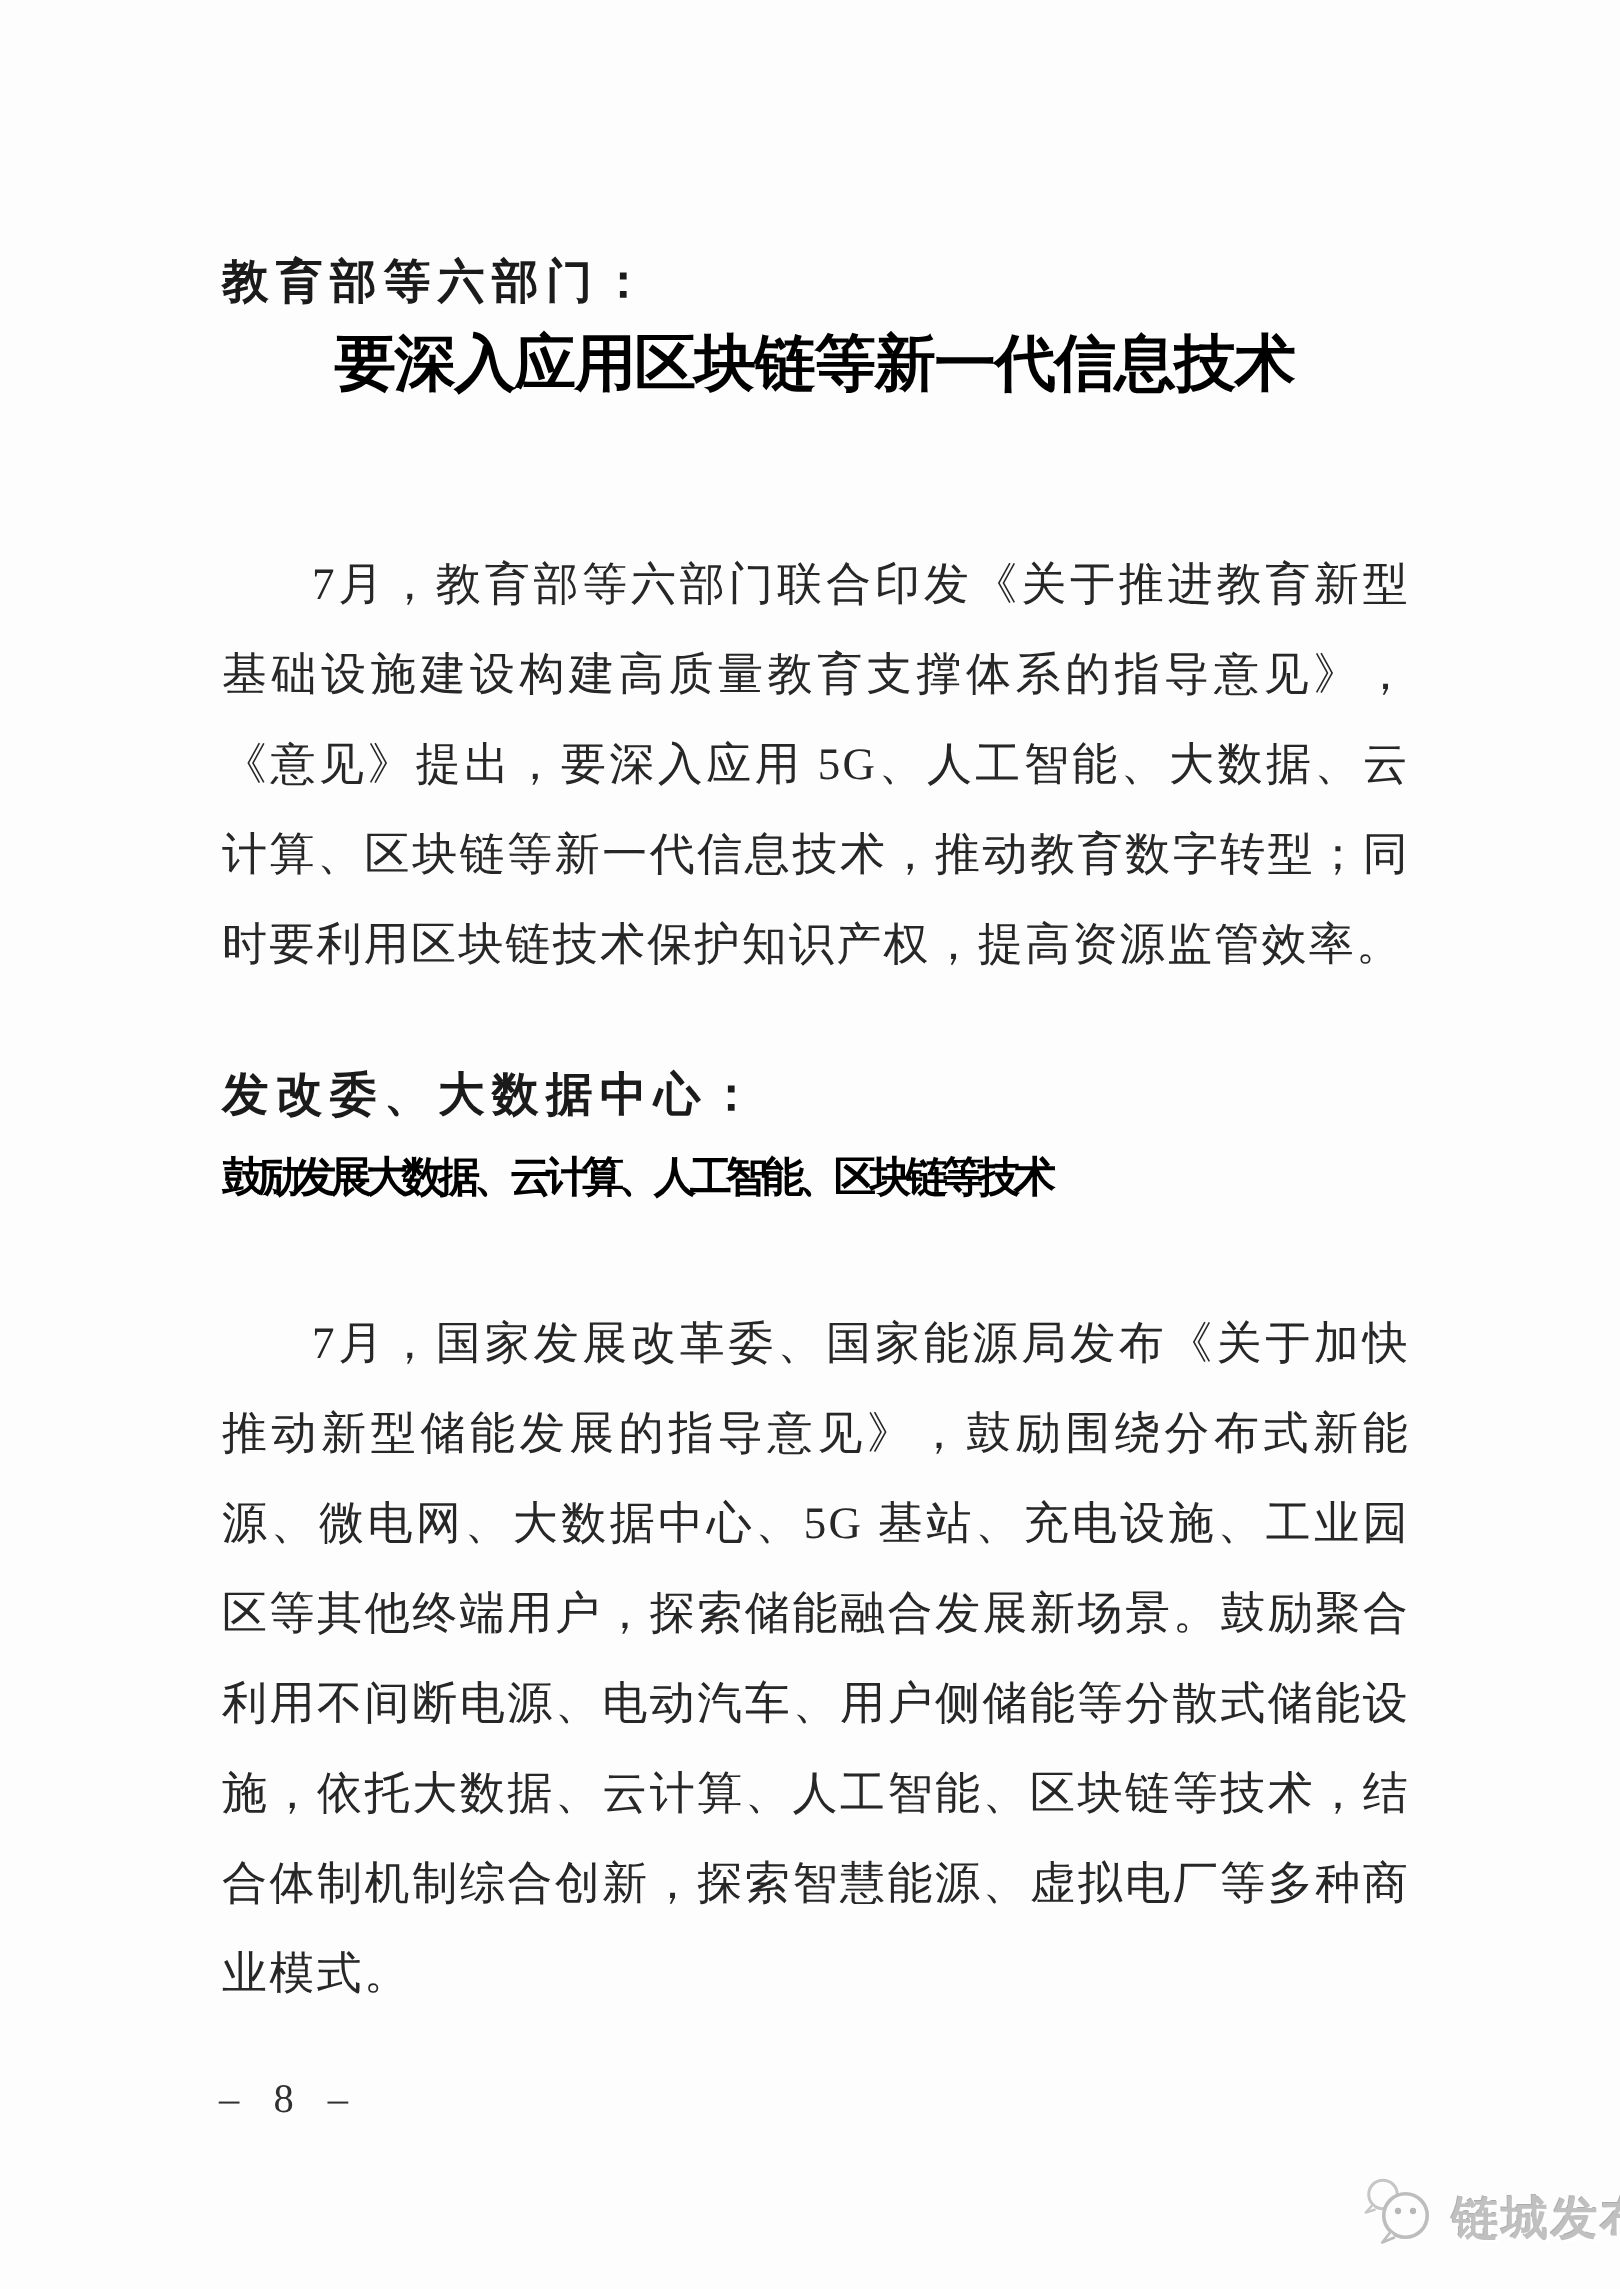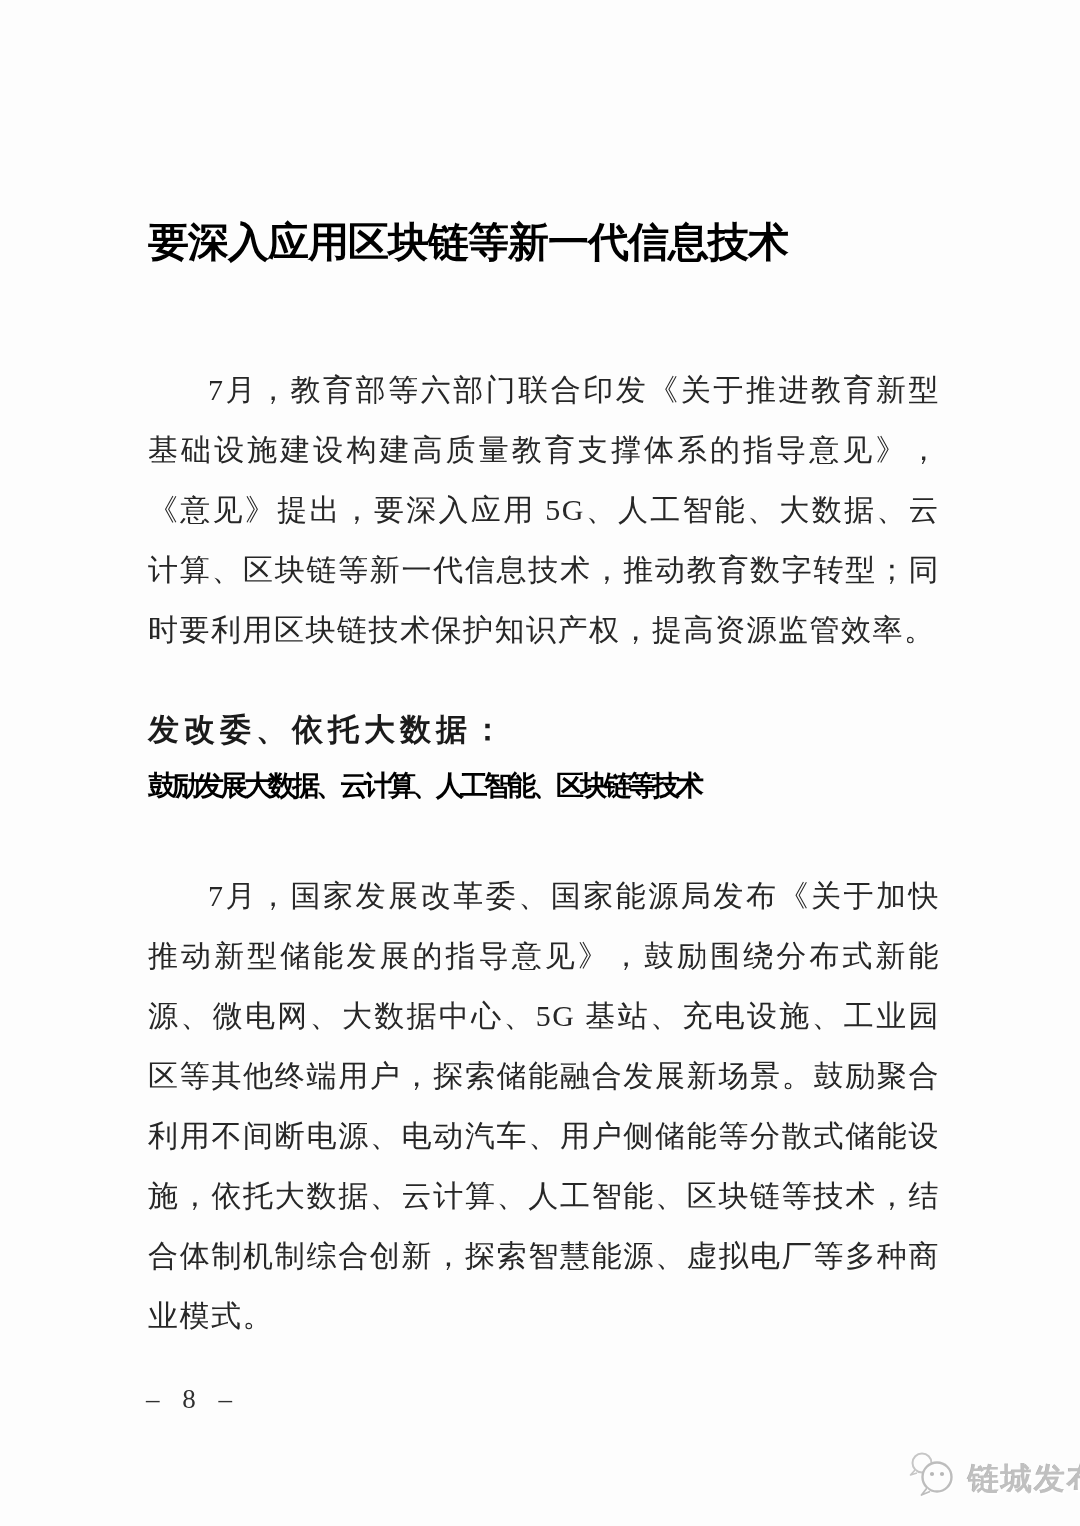--- a/index.html
+++ b/index.html
@@ -40,20 +40,21 @@
     font-family: "Liberation Serif", "DejaVu Serif", serif;
     font-weight: 700;
     color: #000000;
     white-space: nowrap;
   }
   .doc-title-1 {
     top: 216px;
     font-size: 41px;
     line-height: 52px;
     letter-spacing: -1px;
+    text-align: center;
   }
   .doc-title-2 {
     top: 760px;
     font-size: 28px;
     line-height: 52px;
     letter-spacing: -4px;
     text-align: left;
   }
   
   .body-text {
@@ -106,26 +107,27 @@
     color: #c0c0c0;
     text-shadow: 2px 2px 0 #ffffff, -0.5px -0.5px 0 #ababab;
     white-space: nowrap;
   }
 </style>
 </head>
 <body>
 
 <div class="page">
 
+  <h2 class="kicker kicker-1">教育部等六部门：</h2>
 
   <h1 class="doc-title doc-title-1">要深入应用区块链等新一代信息技术</h1>
 
   <p class="body-text body-text-1">7月，教育部等六部门联合印发《关于推进教育新型基础设施建设构建高质量教育支撑体系的指导意见》，《意见》提出，要深入应用 5G、人工智能、大数据、云计算、区块链等新一代信息技术，推动教育数字转型；同时要利用区块链技术保护知识产权，提高资源监管效率。</p>
 
-  <h2 class="kicker kicker-2">发改委、依托大数据：</h2>
+  <h2 class="kicker kicker-2">发改委、大数据中心：</h2>
 
   <h1 class="doc-title doc-title-2">鼓励发展大数据、云计算、人工智能、区块链等技术</h1>
 
   <p class="body-text body-text-2">7月，国家发展改革委、国家能源局发布《关于加快推动新型储能发展的指导意见》，鼓励围绕分布式新能源、微电网、大数据中心、5G 基站、充电设施、工业园区等其他终端用户，探索储能融合发展新场景。鼓励聚合利用不间断电源、电动汽车、用户侧储能等分散式储能设施，依托大数据、云计算、人工智能、区块链等技术，结合体制机制综合创新，探索智慧能源、虚拟电厂等多种商业模式。</p>
 
   <div class="page-number">– 8 –</div>
 
   <div class="watermark">
     <span class="wm-icon">
       <svg width="56" height="50" viewBox="0 0 56 50" xmlns="http://www.w3.org/2000/svg">

